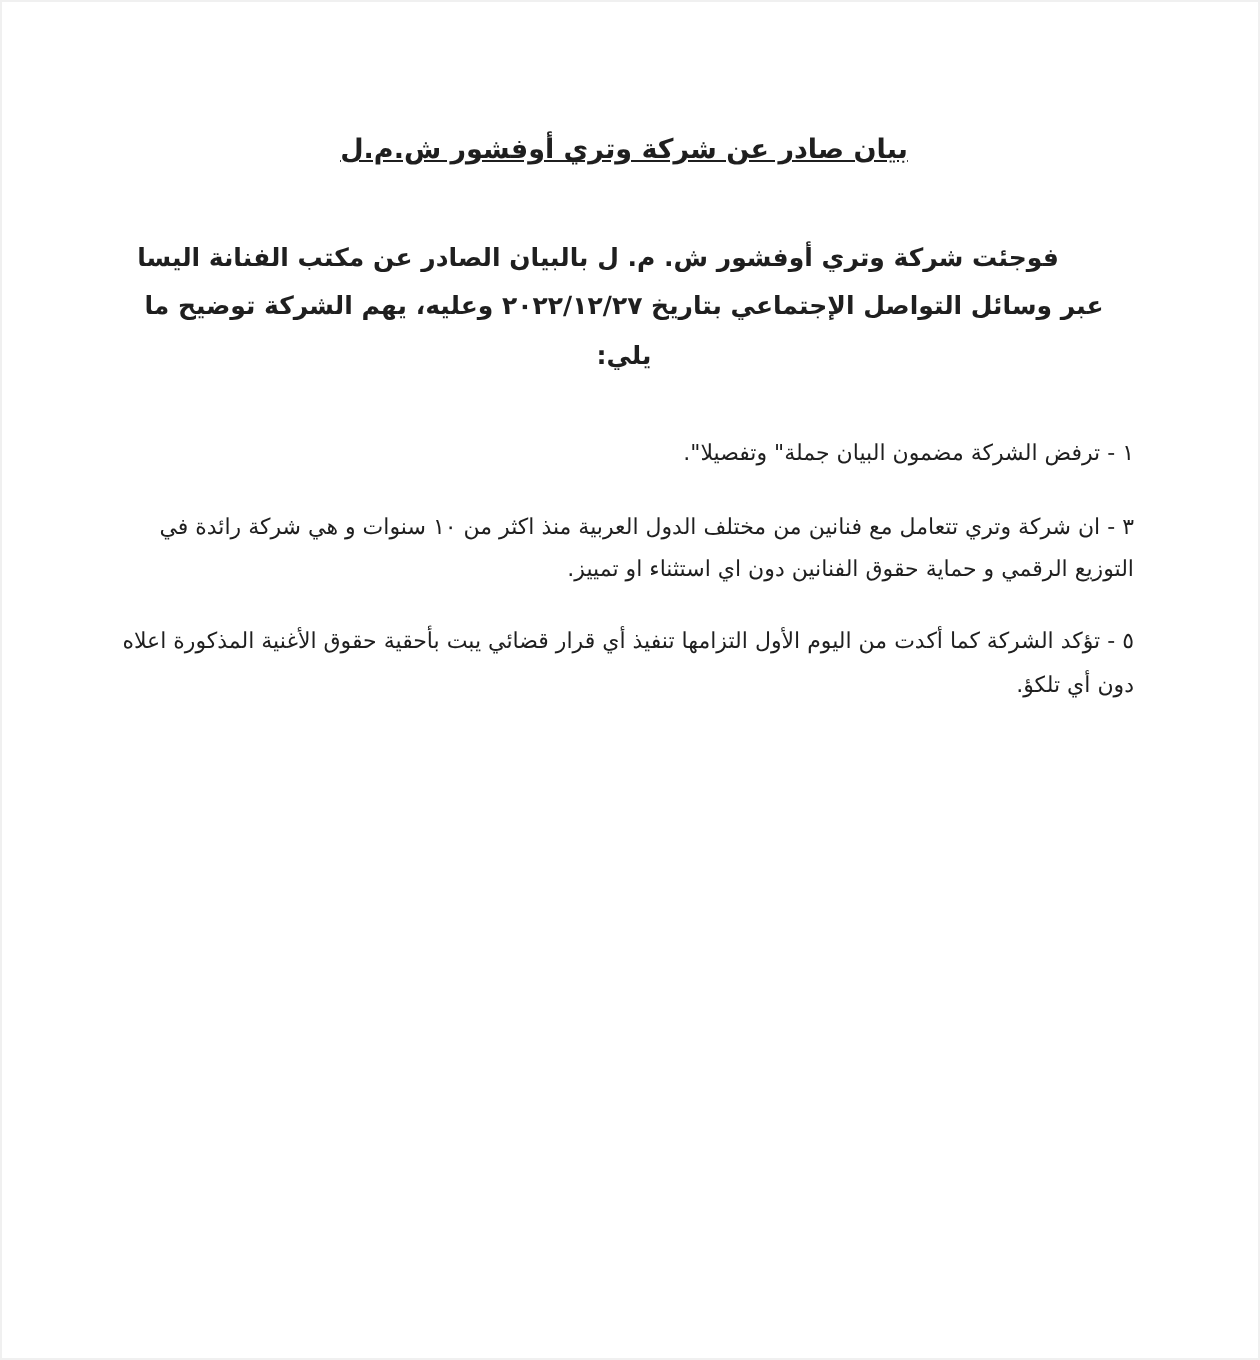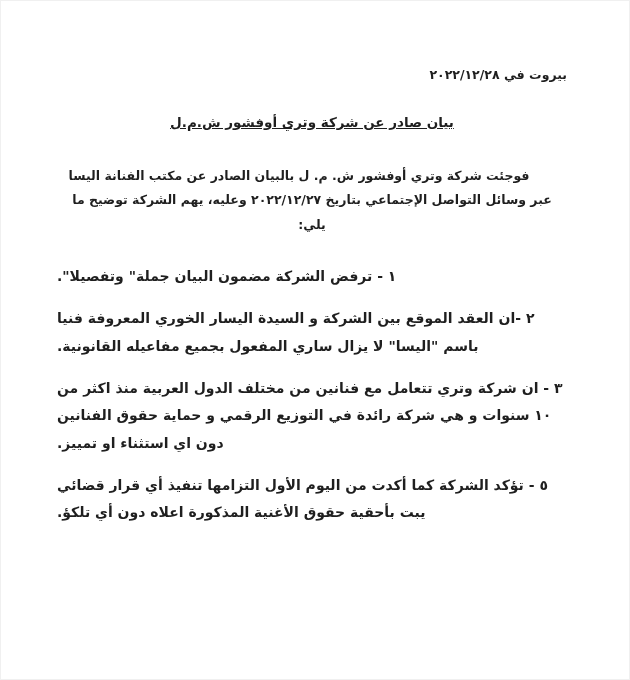--- a/index.html
+++ b/index.html
@@ -35,41 +35,39 @@
   }
   .intro {
     font-size: 12.5px;
     font-weight: bold;
     line-height: 1.95;
     text-align: center;
     text-indent: 26px;
     margin: 0 0 26px 0;
   }
   .item {
-    font-size: 14px;
-    font-weight: bold;
+    font-size: 11px;
+    font-weight: normal;
     line-height: 1.95;
-    text-align: left;
+    text-align: right;
     margin: 0 0 15px 0;
   }
 </style>
 </head>
 <body>
 
 <div class="page">
 
-  <div class="date-line">بيروت في ٢٠٢٢/١٢/٢٨</div>
 
   <div class="doc-title">بيان صادر عن شركة وتري أوفشور ش.م.ل</div>
 
   <p class="intro">فوجئت شركة وتري أوفشور ش. م. ل بالبيان الصادر عن مكتب الفنانة اليسا عبر وسائل التواصل الإجتماعي بتاريخ ٢٠٢٢/١٢/٢٧ وعليه، يهم الشركة توضيح ما يلي:</p>
 
   <p class="item">١ - ترفض الشركة مضمون البيان جملة" وتفصيلا".</p>
 
-  <p class="item">٢ -ان العقد الموقع بين الشركة و السيدة اليسار الخوري المعروفة فنيا باسم "اليسا" لا يزال ساري المفعول بجميع مفاعيله القانونية.</p>
 
   <p class="item">٣ - ان شركة وتري تتعامل مع فنانين من مختلف الدول العربية منذ اكثر من ١٠ سنوات و هي شركة رائدة في التوزيع الرقمي و  حماية حقوق الفنانين دون اي استثناء او تمييز.</p>
 
 
   <p class="item">٥ - تؤكد الشركة كما أكدت من اليوم الأول التزامها تنفيذ أي قرار قضائي يبت بأحقية حقوق الأغنية المذكورة اعلاه دون أي تلكؤ.</p>
 
 
 </div>
 
 </body></html>

